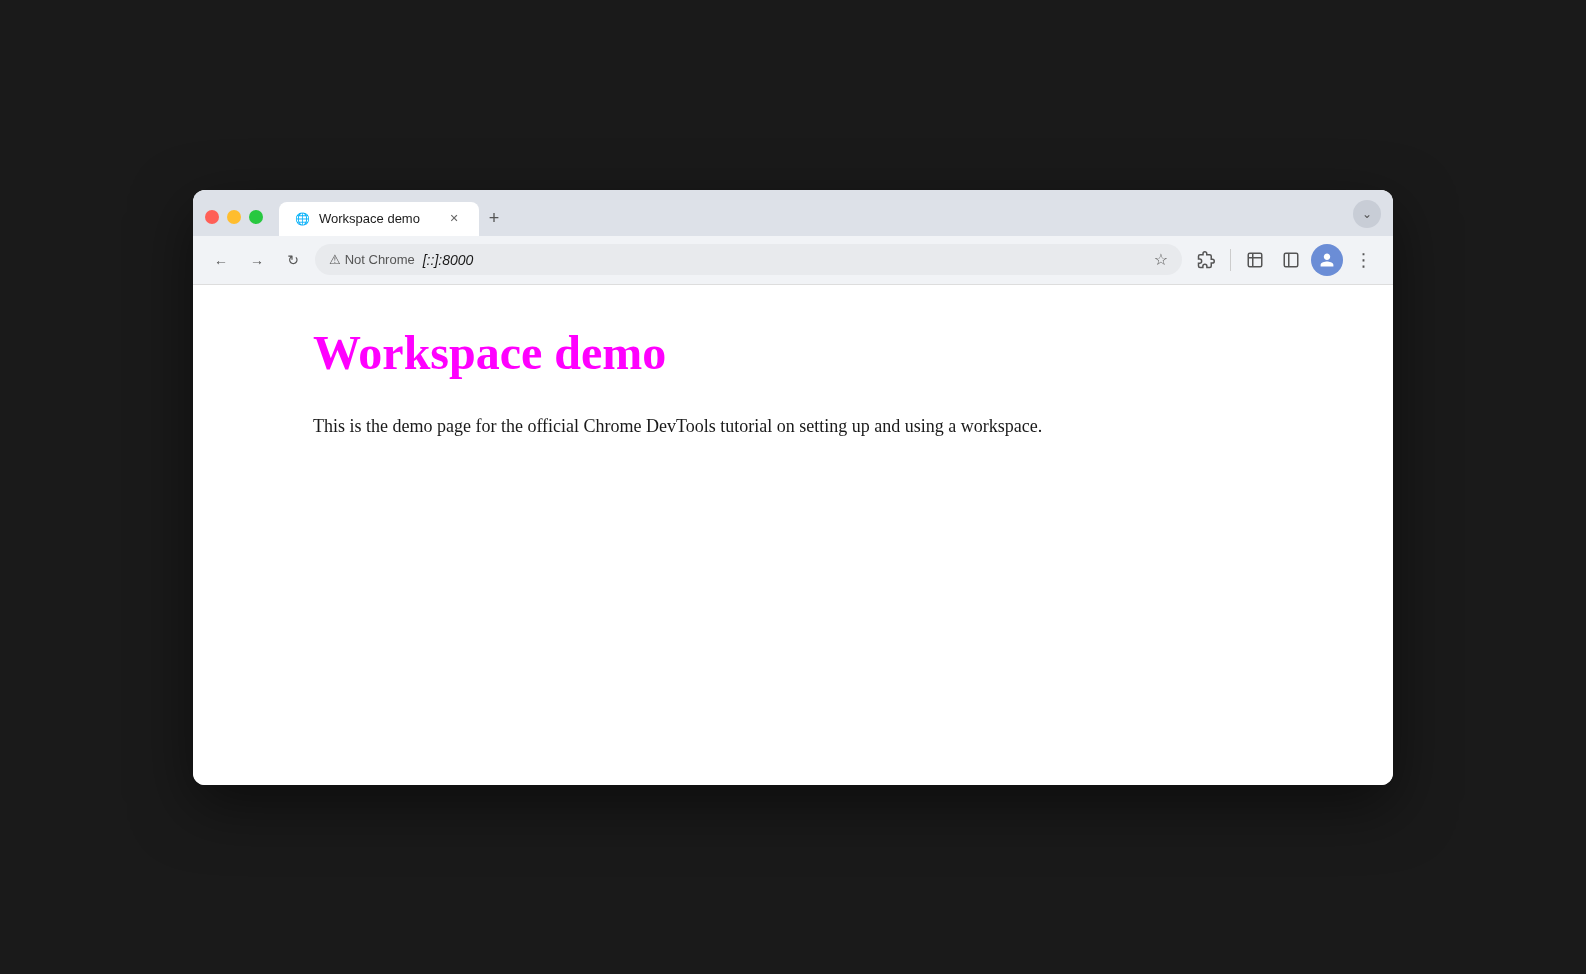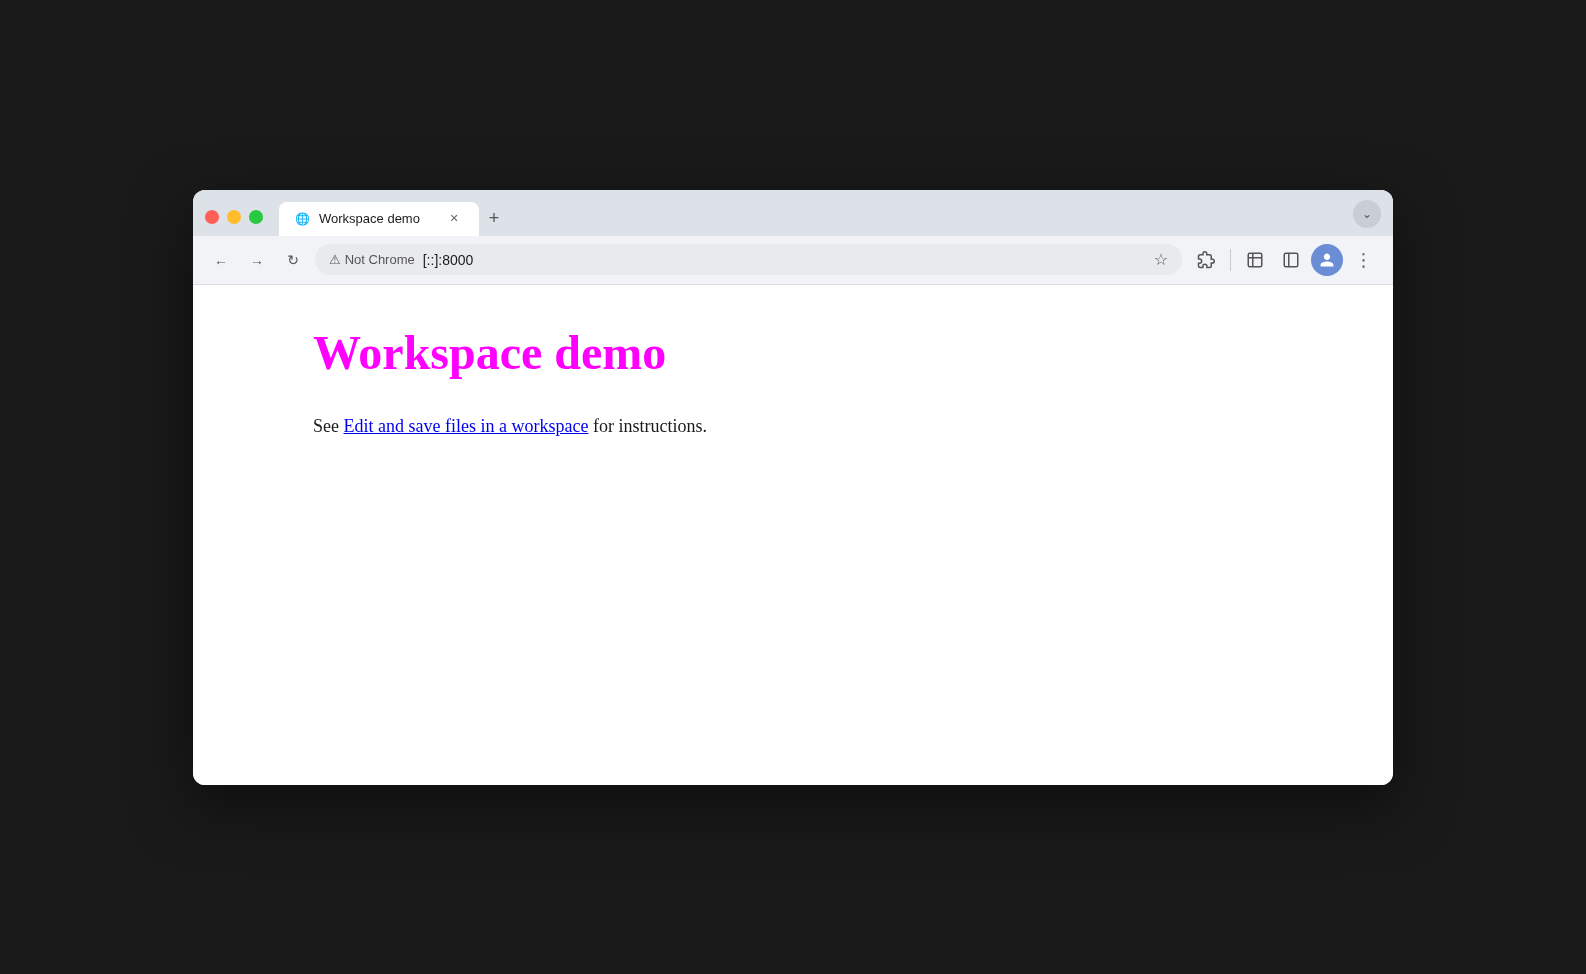--- a/index.html
+++ b/index.html
@@ -159,20 +159,21 @@
       align-items: center;
       gap: 4px;
       color: #555;
       font-size: 13px;
     }
 
     .address-text {
       flex: 1;
       font-size: 14px;
       color: #1a1a1a;
+      font-style: italic;
     }
 
     .address-star {
       color: #555;
       font-size: 16px;
       cursor: pointer;
     }
 
     .toolbar-icons {
       display: flex;
@@ -317,18 +318,16 @@
         </svg>
       </div>
       <div class="toolbar-icon">
         <span style="font-size:18px; color:#555; letter-spacing:-1px;">⋮</span>
       </div>
     </div>
   </div>
 
   <div class="page-content">
     <h1 class="page-title">Workspace demo</h1>
-    <p class="page-link-line">
-      <span>See </span><a class="page-link" href="#">Edit and save files in a workspace</a><span> for instructions.</span>
-    </p>
+    <p class="page-body">This is the demo page for the official Chrome DevTools tutorial on setting up and using a workspace.</p>
   </div>
 
 </div>
 
 </body></html>

